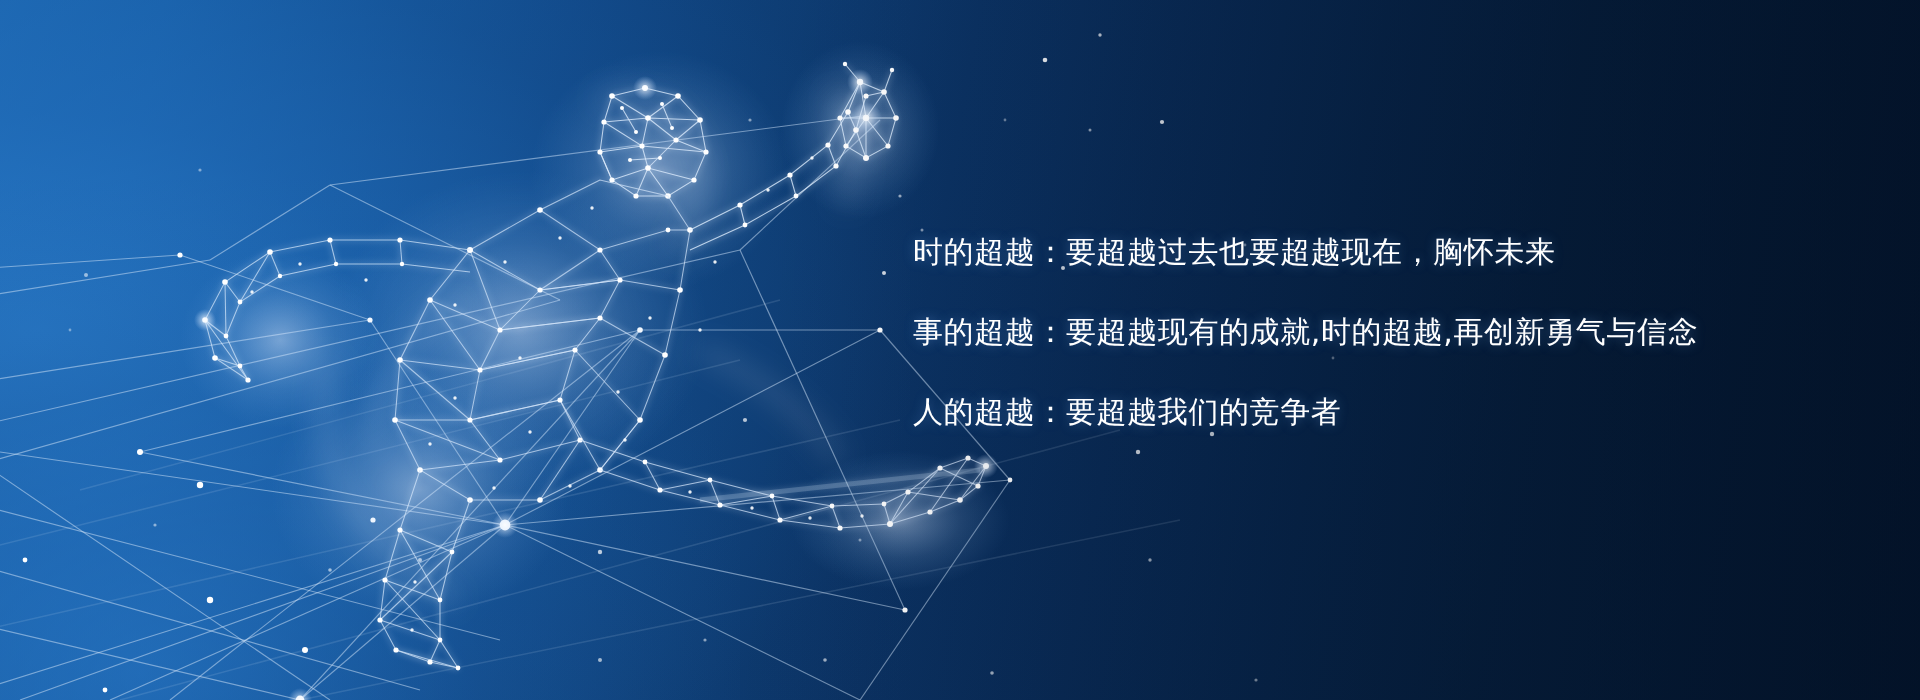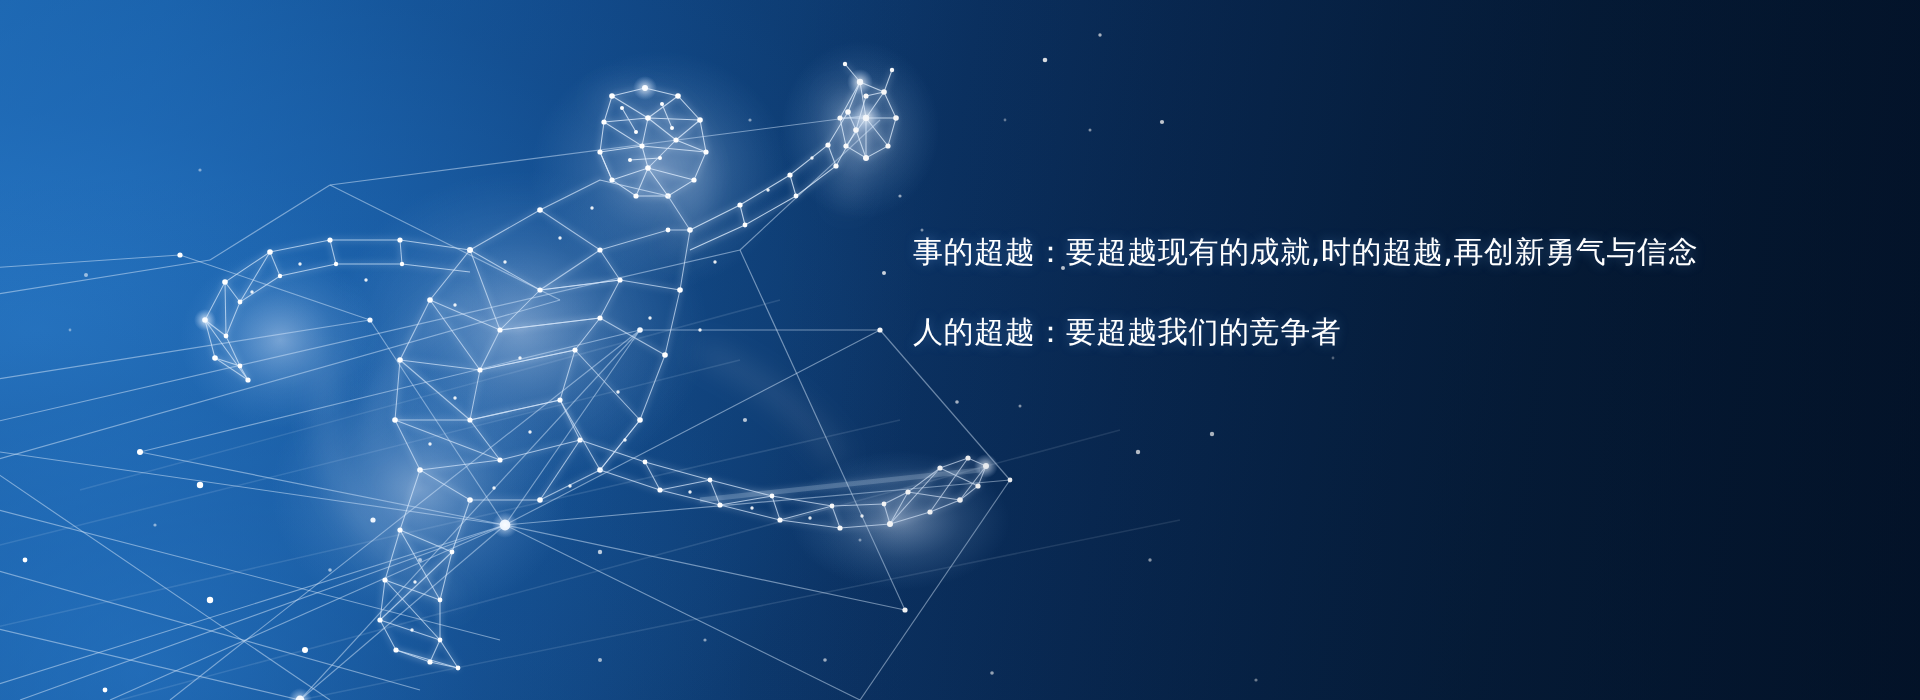--- a/index.html
+++ b/index.html
@@ -519,17 +519,18 @@
         <circle cx="645" cy="88" r="12" fill="url(#nodeGlow)"></circle>
         <circle cx="205" cy="320" r="11" fill="url(#nodeGlow)"></circle>
         <circle cx="300" cy="700" r="12" fill="url(#nodeGlow)"></circle>
       </g>
     </svg>
   </div>
 
   <div class="bg-vignette-right"></div>
 
   <div class="copy-block">
+    <div class="copy-line">时的超越：要超越过去也要超越现在，胸怀未来</div>
     <div class="copy-line">事的超越：要超越现有的成就,时的超越,再创新勇气与信念</div>
     <div class="copy-line">人的超越：要超越我们的竞争者</div>
   </div>
 
 </div>
 
 </body></html>

